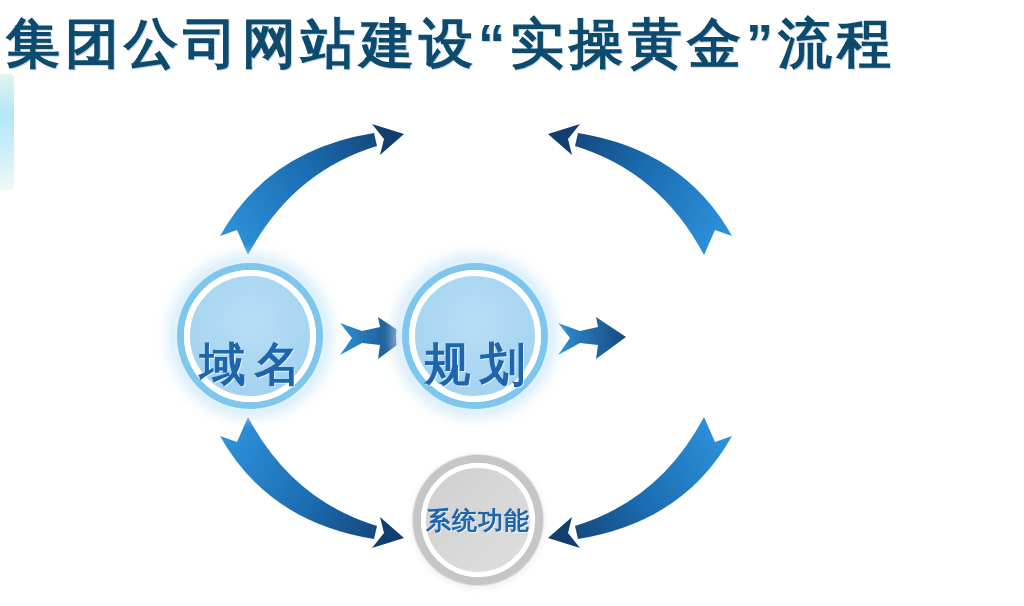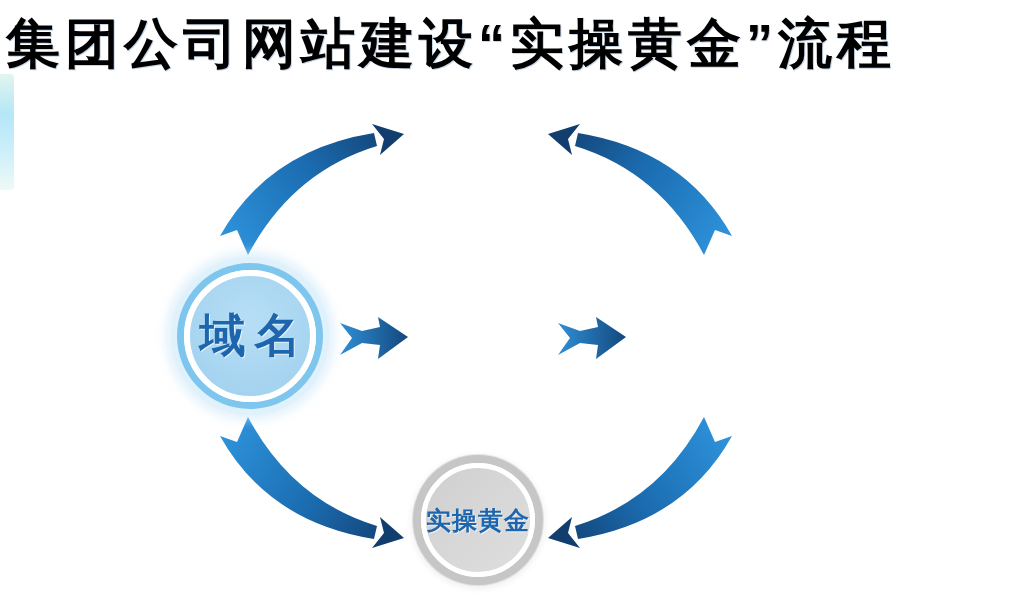--- a/index.html
+++ b/index.html
@@ -3,35 +3,36 @@
 <meta charset="utf-8">
 <style>
   html,body{margin:0;padding:0;background:#ffffff;}
   .stage{
     position:relative;width:1024px;height:606px;background:#ffffff;
     overflow:hidden;font-family:"Liberation Sans", sans-serif;
   }
   .title{
     position:absolute;left:6px;top:8px;width:1014px;
     font-size:54px;font-weight:900;letter-spacing:5px;
-    color:#000000;white-space:nowrap;
+    color:#0c4a6e;white-space:nowrap;
     text-shadow:1px 1px 0 rgba(27,92,166,0.25);
   }
   .arrow-layer{position:absolute;left:0;top:0;width:1024px;height:606px;}
   .node{
     position:absolute;border-radius:50%;
     display:flex;align-items:center;justify-content:center;
   }
   .node-blue{
     background:radial-gradient(circle at 50% 38%, #b8def6 0%, #a9d6f1 55%, #9fd0ee 100%);
     border:6px solid #ffffff;
     box-shadow:
       0 0 0 7px #7ec6ee,
       0 0 0 13px rgba(222,240,251,0.95),
       0 0 10px 19px rgba(205,232,249,0.55);
+    align-items: flex-end;
   }
   .node-gray{
     background:linear-gradient(135deg,#cfcfcf 0%,#d8d8d8 55%,#dedede 100%);
     border:5px solid #ffffff;
     box-shadow:
       0 0 0 8px #c6c6c6,
       0 0 0 9px rgba(0,0,0,0.08),
       0 2px 6px 10px rgba(0,0,0,0.06);
   }
   .node-label{
@@ -114,19 +115,22 @@
     <g transform="translate(556,315)">
       <path d="M2,8 L24,16 L42,12 L40,2 L70,22 L40,44 L42,30 L24,28 L2,40 L14,23 Z" fill="url(#gS)"></path>
     </g>
   </svg>
 
 
   <div class="node node-blue" style="left:184px;top:270px;width:120px;height:120px;">
     <span class="node-label label-big">域名</span>
   </div>
 
+  <div class="node node-blue" style="left:409px;top:270px;width:120px;height:120px;">
+    <span class="node-label label-big">规划</span>
+  </div>
 
 
   <div class="node node-gray" style="left:421px;top:463px;width:104px;height:104px;">
-    <span class="node-label label-small">实操黄金</span>
+    <span class="node-label label-small">系统功能</span>
   </div>
 
 </div>
 
 </body></html>

